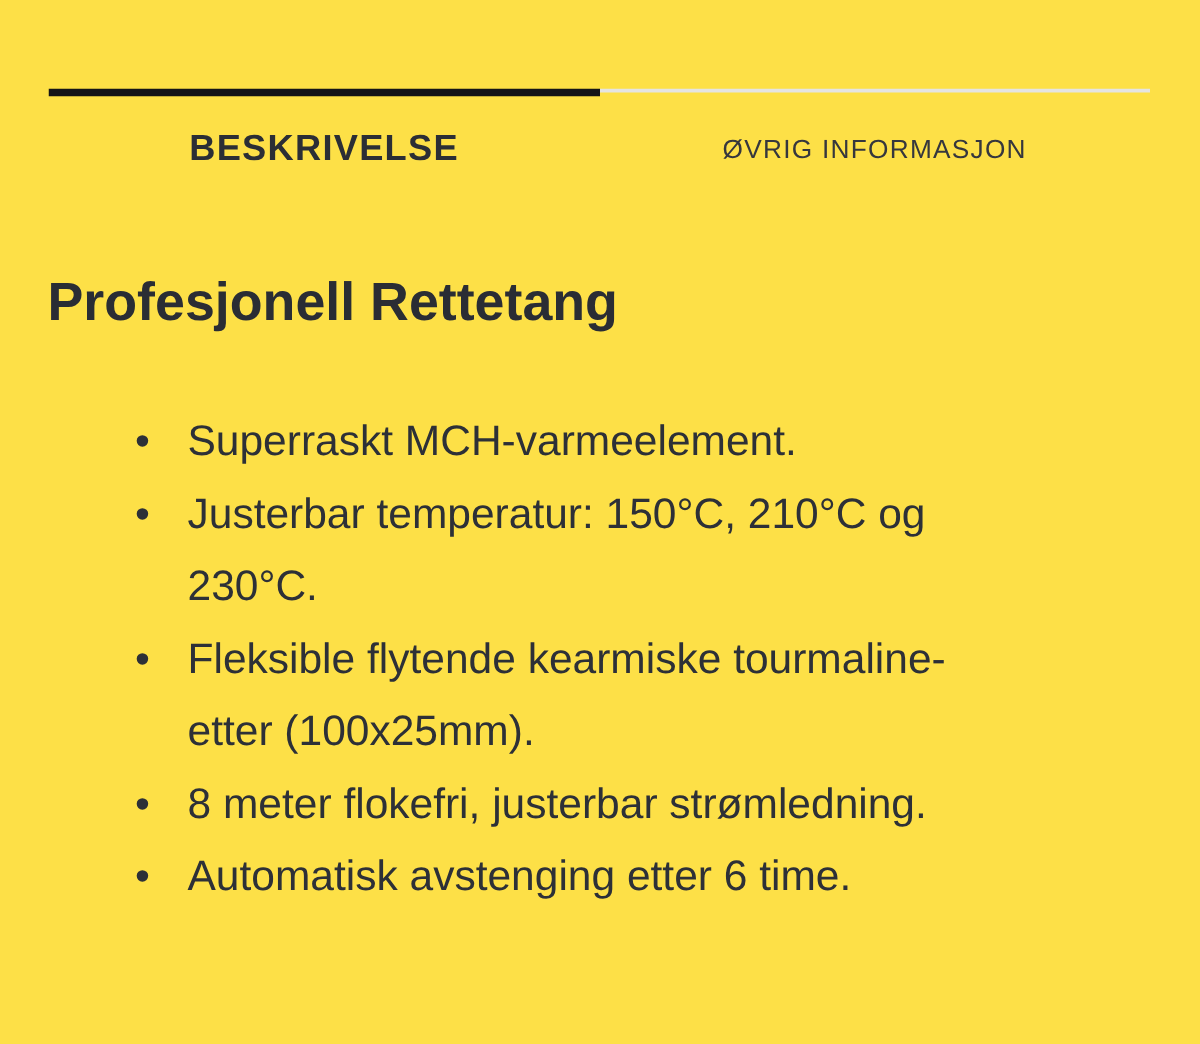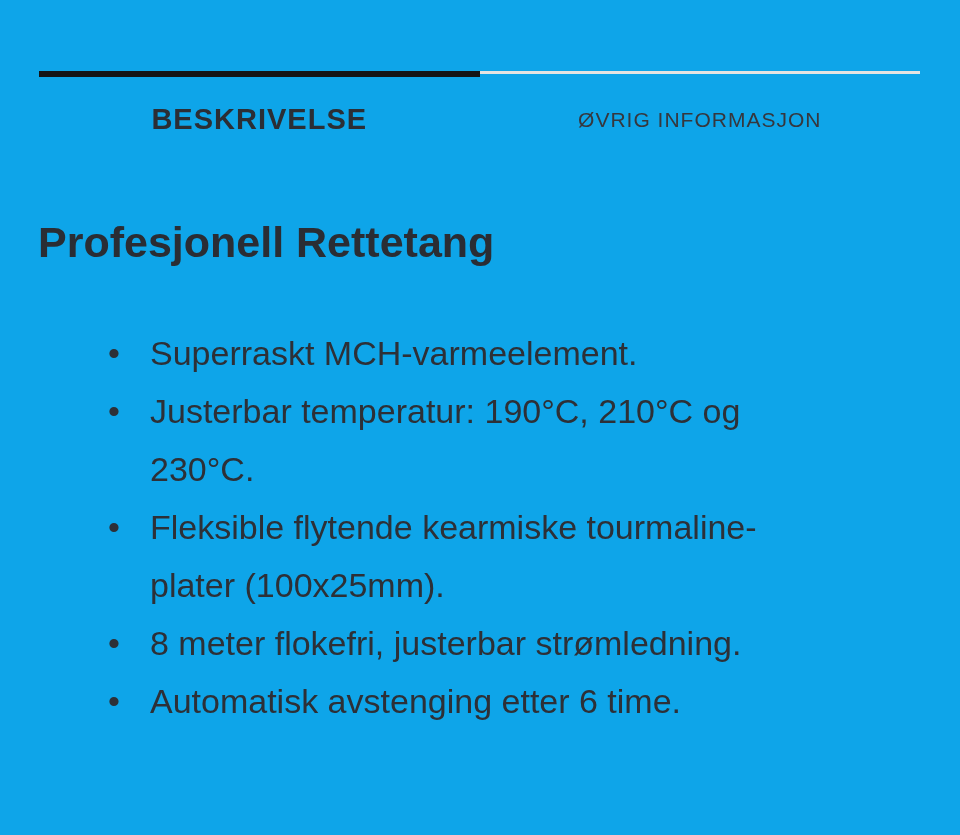--- a/index.html
+++ b/index.html
@@ -5,21 +5,21 @@
   html, body {
     margin: 0;
     padding: 0;
     background: #fdfdfd;
     font-family: "Liberation Sans", "DejaVu Sans", sans-serif;
   }
   .page {
     position: relative;
     width: 960px;
     height: 835px;
-    background: #0ea5e9;
+    background: #fde047;
     overflow: hidden;
   }
 
   
   .tabbar {
     position: absolute;
     top: 71px;
     left: 39px;
     width: 881px;
     display: flex;
@@ -113,26 +113,26 @@
     </button>
   </div>
 
   <h2 class="content-heading">Profesjonell Rettetang</h2>
 
   <ul class="feature-list">
     <li>
       <span class="bullet">•</span><span class="li-text">Superraskt MCH-varmeelement.</span>
     </li>
     <li>
-      <span class="bullet">•</span><span class="li-text">Justerbar temperatur: 190°C, 210°C og
+      <span class="bullet">•</span><span class="li-text">Justerbar temperatur: 150°C, 210°C og
 230°C.</span>
     </li>
     <li>
       <span class="bullet">•</span><span class="li-text">Fleksible flytende kearmiske tourmaline-
-plater (100x25mm).</span>
+etter (100x25mm).</span>
     </li>
     <li>
       <span class="bullet">•</span><span class="li-text">8 meter flokefri, justerbar strømledning.</span>
     </li>
     <li>
       <span class="bullet">•</span><span class="li-text">Automatisk avstenging etter 6 time.</span>
     </li>
   </ul>
 
 </div>

